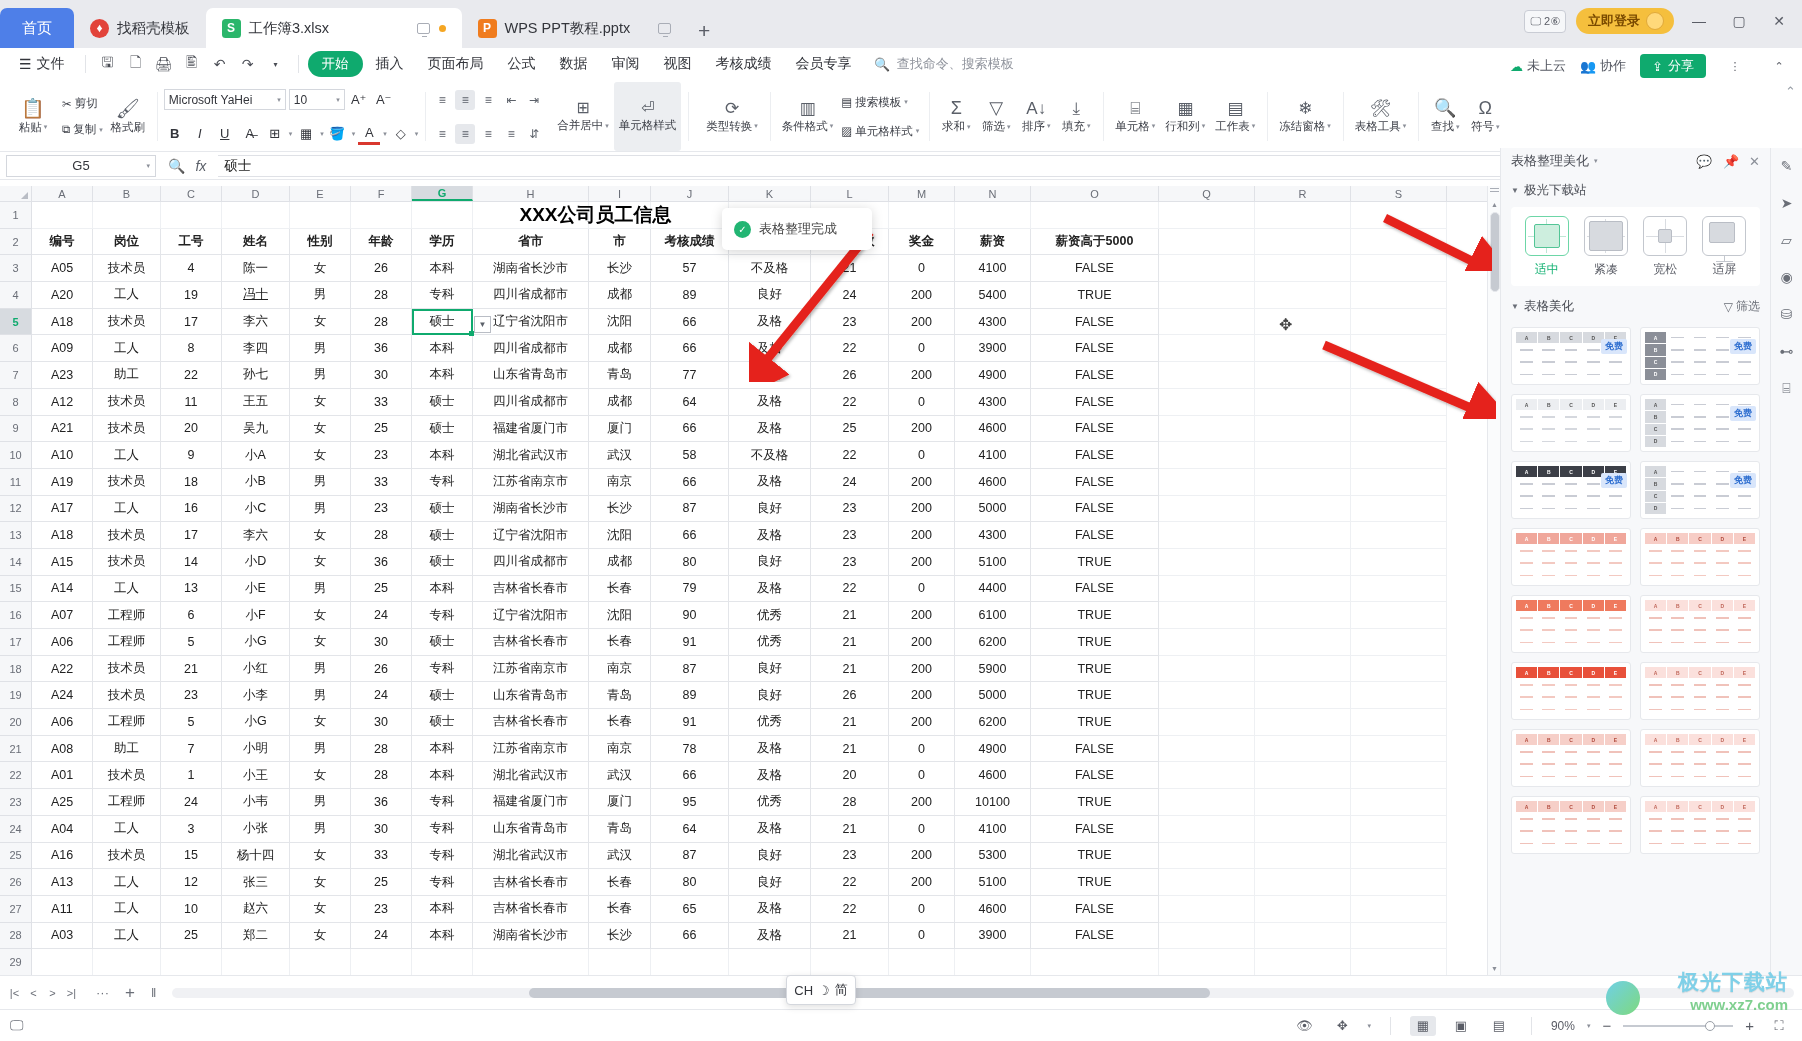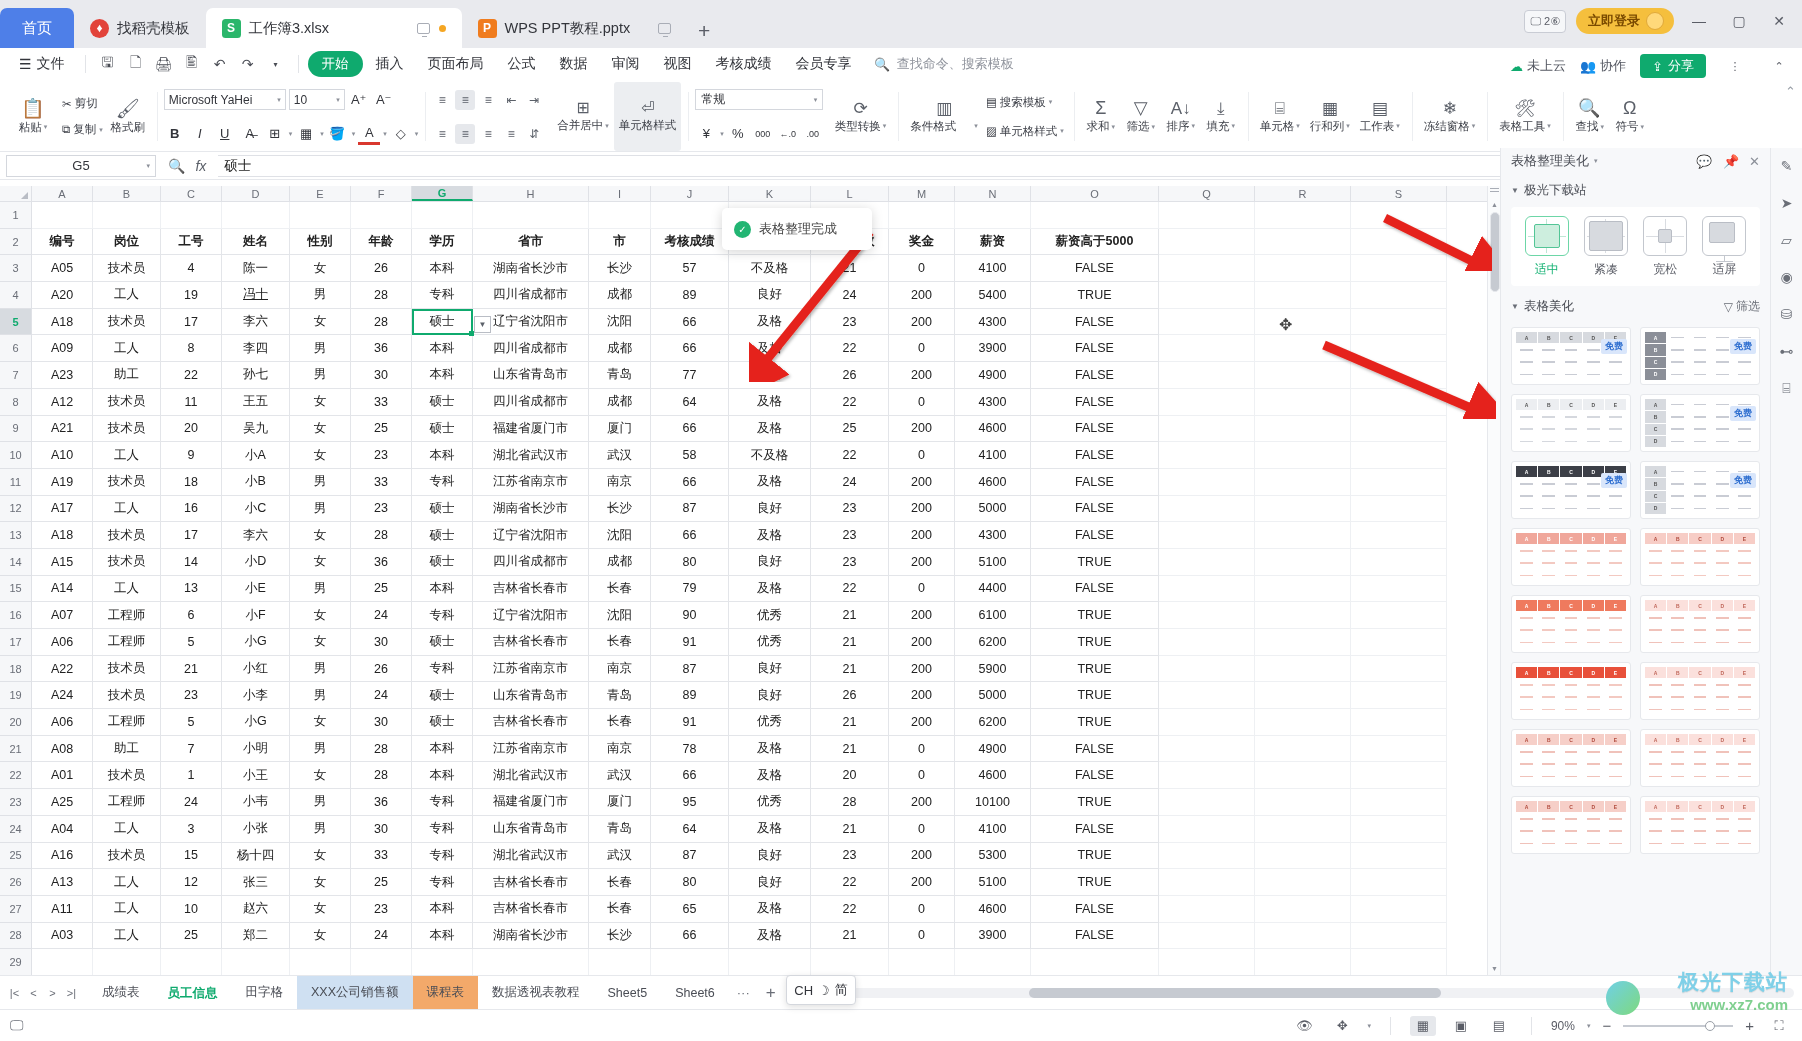--- a/index.html
+++ b/index.html
@@ -378,49 +378,33 @@
             <span class="caret">▾</span>
         </span>
       </div>
       <div class="vcell on">
         <span class="bigico" style="font-size:16px;">⏎</span>
         <span>单元格样式</span>
       </div>
     </div>
 
     <div class="rgroup">
-      <div class="rcol" style="gap:4px;">
-        <div class="smrow">
-          <div class="fmtsel">
-            <span>常规</span>
-              <span class="selcaret">▾</span>
-          </div>
-        </div>
-        <div class="smrow">
-          <div class="fbtn">¥</div>
-            <span class="caret">▾</span>
-          <div class="fbtn">%</div>
-          <div class="fbtn" style="font-size:9px;">000</div>
-          <div class="fbtn" style="font-size:9px;">←.0</div>
-          <div class="fbtn" style="font-size:9px;">.00</div>
-        </div>
-      </div>
       <div class="vcell" style="margin-left:6px;">
         <span class="bigico" style="font-size:17px;">⟳</span>
         <span style="display:flex;gap:2px;align-items:center;">
           <span>类型转换</span>
             <span class="caret">▾</span>
         </span>
       </div>
     </div>
 
     <div class="rgroup">
       <div class="vcell">
         <span class="bigico" style="font-size:17px;">▥</span>
-        <span style="display:flex;gap:18px;align-items:center;">
+        <span style="display:flex;gap:2px;align-items:center;">
           <span>条件格式</span>
             <span class="caret">▾</span>
         </span>
       </div>
       <div class="rcol" style="gap:3px;">
         <div class="smbtn">
           <span>▤</span>
           <span>搜索模板</span>
             <span class="caret">▾</span>
         </div>
@@ -608,20 +592,21 @@
             <div class="cell empty" style="width: 78px;"></div>
             <div class="cell empty" style="width: 82px;"></div>
             <div class="cell empty" style="width: 78px;"></div>
             <div class="cell empty" style="width: 66px;"></div>
             <div class="cell empty" style="width: 76px;"></div>
             <div class="cell empty" style="width: 128px;"></div>
             <div class="cell empty" style="width: 96px;"></div>
             <div class="cell empty" style="width: 96px;"></div>
             <div class="cell empty" style="width: 96px;"></div>
           </div>
+          <div style="position: absolute; left: 0px; top: 0px; width: 1127px; height: 26.7px; display: flex; align-items: center; justify-content: center; font-weight: bold; font-size: 19px; color: rgb(0, 0, 0); pointer-events: none;">XXX公司员工信息</div>
           <div class="row">
             <div class="cell bold" style="width: 61px;">编号</div>
             <div class="cell bold" style="width: 68px;">岗位</div>
             <div class="cell bold" style="width: 61px;">工号</div>
             <div class="cell bold" style="width: 68px;">姓名</div>
             <div class="cell bold" style="width: 61px;">性别</div>
             <div class="cell bold" style="width: 61px;">年龄</div>
             <div class="cell bold" style="width: 61px;">学历</div>
             <div class="cell bold" style="width: 116px;">省市</div>
             <div class="cell bold" style="width: 62px;">市</div>
@@ -2272,30 +2257,20 @@
       <div class="ri">⌸</div>
     </div>
 
   <div class="sheetbar">
     <div class="navbtns">
       <span>|&lt;</span>
       <span>&lt;</span>
       <span>&gt;</span>
       <span>&gt;|</span>
     </div>
-    <div id="stabs" style="display:flex;">
-        <div class="stab">成绩表</div>
-        <div class="stab active">员工信息</div>
-        <div class="stab">田字格</div>
-        <div class="stab blue">XXX公司销售额</div>
-        <div class="stab orange">课程表</div>
-        <div class="stab">数据透视表教程</div>
-        <div class="stab">Sheet5</div>
-        <div class="stab">Sheet6</div>
-      </div>
     <div class="sbmore">···</div>
     <div class="sbmore" style="font-size:17px;">+</div>
     <div class="sbmore">‖</div>
     <div class="hsb">
       <div class="hth"></div>
     </div>
   </div>
 
   <div class="ime">
     <span>CH</span>

